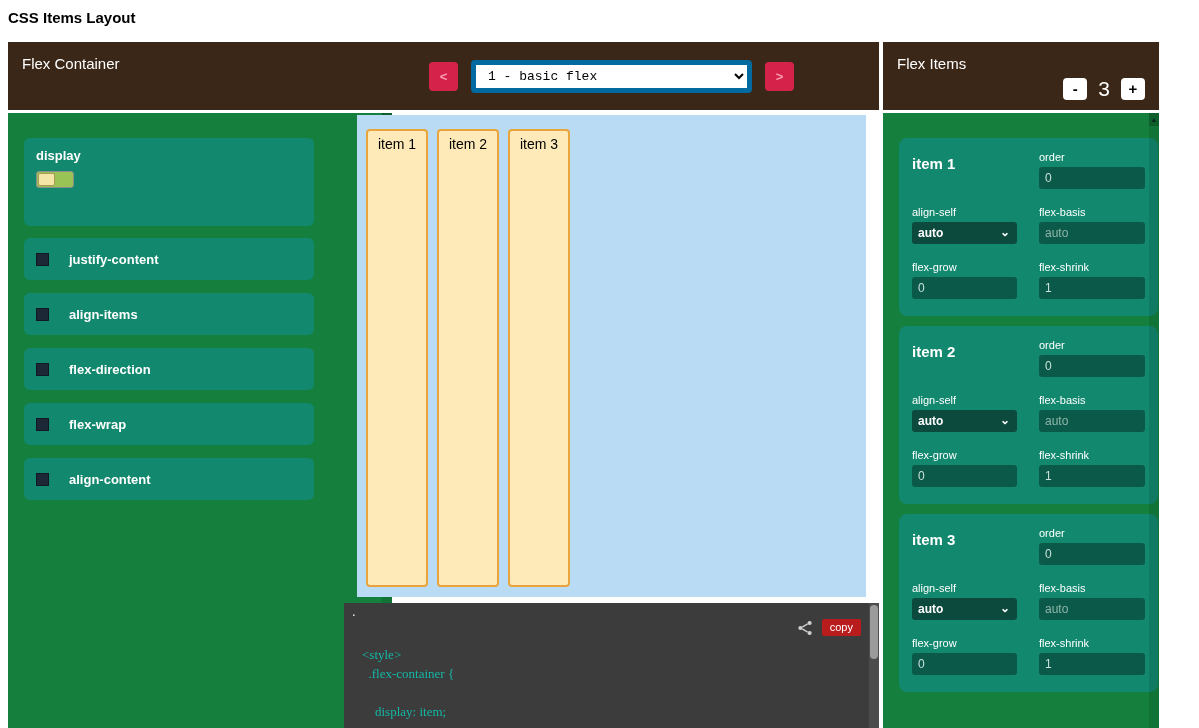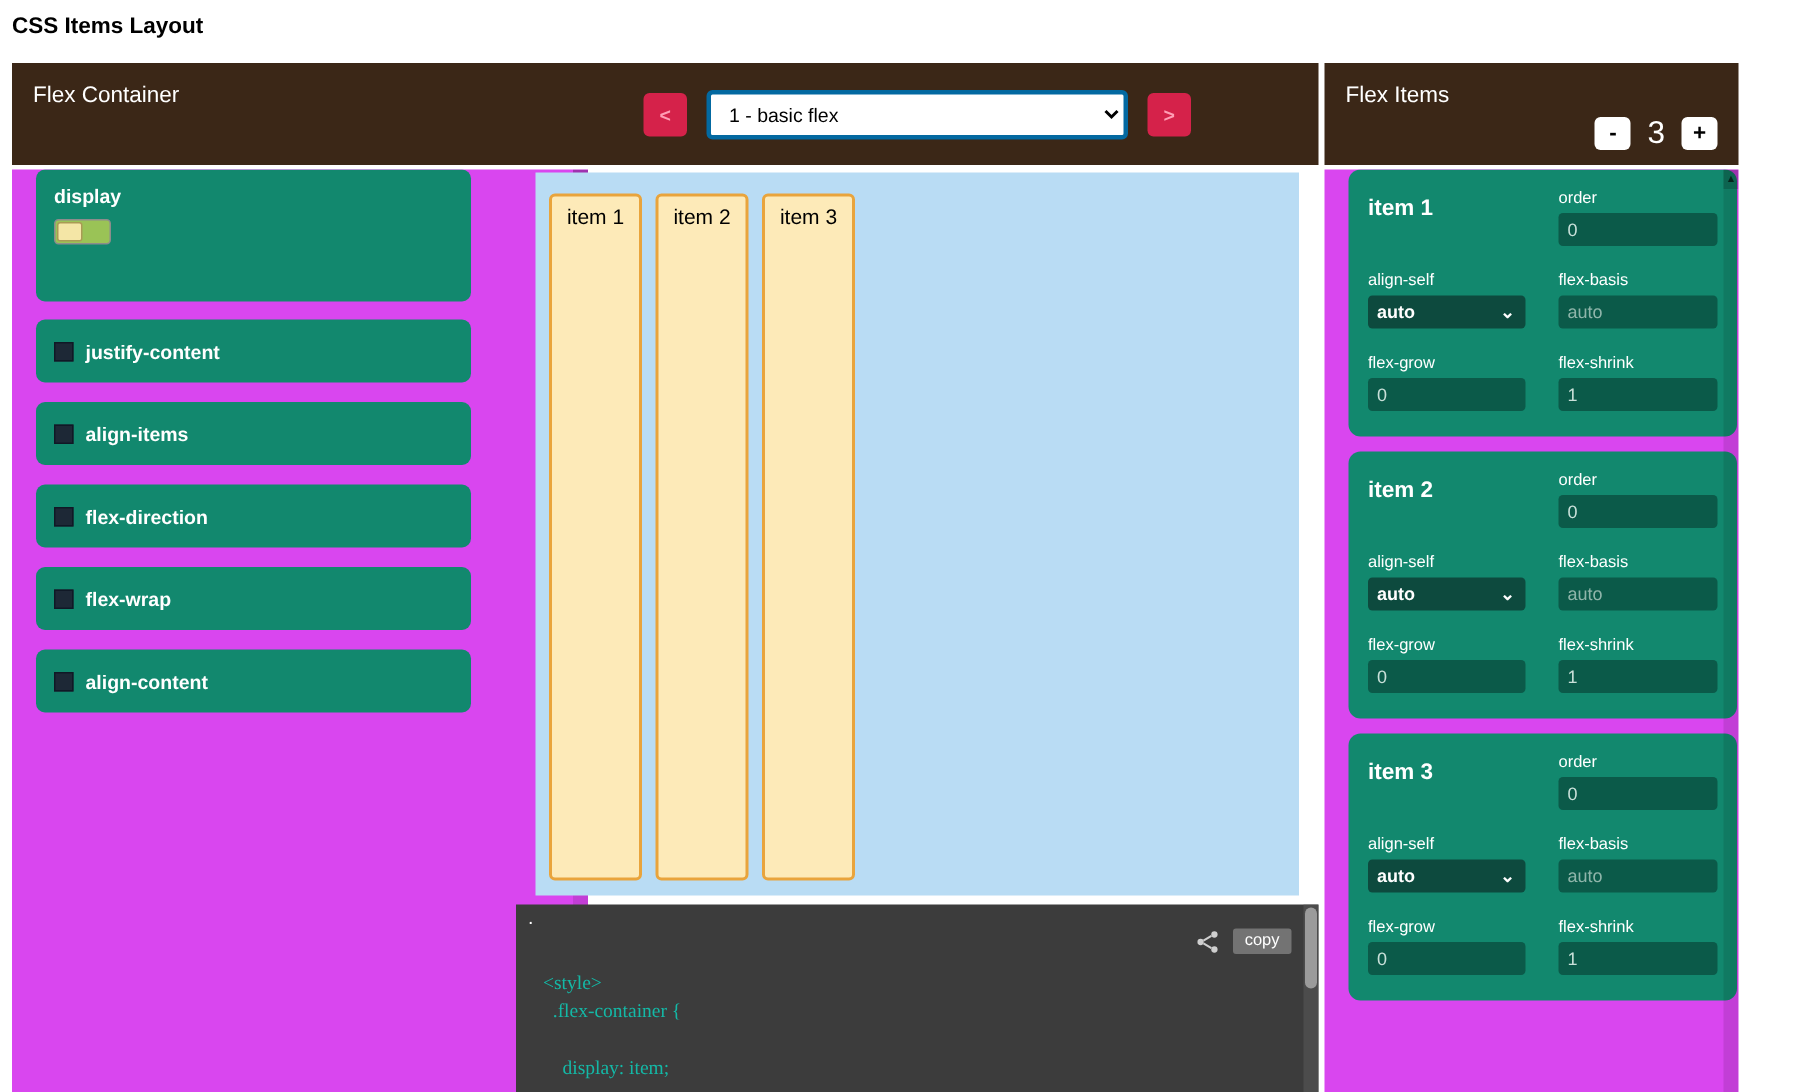--- a/index.html
+++ b/index.html
@@ -12,53 +12,53 @@
 
   
   .col { position:absolute; top:42px; height:686px; }
   .col-left  { left:8px;   width:384px; }
   .col-mid   { left:344px; width:535px; }
   .col-right { left:883px; width:276px; }
 
   .panel-header { height:68px; background:#3b2717; color:#fff; position:relative; }
   .panel-header .hdr-title { position:absolute; left:14px; top:13px; font-size:15px; }
 
-  .panel-body { margin-top:3px; background:#d946ef; height:615px; position:relative; overflow:hidden; }
+  .panel-body { margin-top:3px; background:#15803d; height:615px; position:relative; padding-top:25px; overflow:hidden; }
 
   
   .panel-scroll { position:absolute; top:0; right:0; width:10px; height:100%; background:rgba(0,0,0,0.10); }
   .scroll-arrow { height:13px; text-align:center; line-height:13px; font-size:7px; color:#05231b; background:rgba(0,0,0,0.18); }
 
   
   .section { width:290px; margin:0 0 12px 16px; background:#12886e; border-radius:6px; }
   .display-section { height:88px; padding:10px 12px; margin-bottom:12px; }
   .sec-label { font-size:13px; font-weight:bold; color:#fff; }
   .toggle { width:38px; height:17px; background:#9ac356; border:1px solid #8c8c8c; border-radius:3px; position:relative; margin-top:8px; }
   .knob { position:absolute; left:1px; top:1px; width:17px; height:13px; background:#f4e6a6; border:1px solid #a99b55; border-radius:2px; }
   .radio-row { display:flex; align-items:center; gap:6px; margin-top:11px; color:#fff; font-size:13px; font-weight:bold; }
   .radio-row input { width:13px; height:13px; accent-color:#1464d2; margin:0; }
-  .opt-row { height:42px; display:flex; align-items:center; gap:8px; padding:0 12px; margin-bottom:13px; cursor:pointer; }
+  .opt-row { height:42px; display:flex; align-items:center; gap:20px; padding:0 12px; margin-bottom:13px; cursor:pointer; }
   .cbx { appearance:none; -webkit-appearance:none; width:13px; height:13px; background:#1d2836; border:1px solid #101826; margin:0; }
   .opt-label { color:#fff; font-size:13px; font-weight:bold; }
 
   
   .mid-header { display:flex; align-items:center; justify-content:center; gap:13px; }
   .nav-btn { width:29px; height:29px; background:#d5224a; color:#ff9eb5; border:none; border-radius:4px; font-size:13px; font-weight:bold; cursor:pointer; }
-  .preset-select { width:281px; height:33px; border:3px solid #0369a1; border-radius:4px; background:#fff; color:#000; font-size:13px; padding:0 8px; font-family:Liberation Sans, sans-serif; }
+  .preset-select { width:281px; height:33px; border:5px solid #0369a1; border-radius:4px; background:#fff; color:#000; font-size:13px; padding:0 8px; font-family:Liberation Mono, monospace; }
 
   
   .flex-area { margin:5px 13px 0 13px; height:482px; background:#b9dcf4; display:flex; align-items:stretch; padding:14px 10px 10px 9px; gap:9px; }
   .flex-item { width:62px; background:#fdeab8; border:2px solid #e9a43c; border-radius:4px; color:#000; font-size:14px; text-align:center; padding-top:5px; }
 
   
   .code-panel { margin-top:6px; height:125px; background:#3c3c3c; position:relative; overflow:hidden; }
   .code-dot { position:absolute; left:8px; top:1px; color:#fff; font-size:13px; }
   .code-toolbar { position:absolute; top:16px; right:18px; display:flex; align-items:center; gap:9px; }
   .share { width:16px; height:16px; display:inline-block; }
-  .copy-btn { background:#737373; color:#fff; border:none; border-radius:2px; font-size:11px; padding:2px 8px 3px; cursor:pointer; font-family:"Liberation Sans", sans-serif; }
+  .copy-btn { background:#b91c1c; color:#fff; border:none; border-radius:2px; font-size:11px; padding:2px 8px 3px; cursor:pointer; font-family:"Liberation Sans", sans-serif; }
   .code-lines { position:absolute; left:18px; top:42px; font-family:Liberation Serif, serif; font-size:13px; color:#14b8a6; }
   .code-line { height:19px; line-height:19px; white-space:pre; }
   .code-scroll { position:absolute; right:0; top:0; width:10px; height:100%; background:#4c4c4c; }
   .code-thumb { position:absolute; top:2px; left:1px; width:8px; height:54px; background:#9b9b9b; border-radius:4px; }
 
   
   .items-controls { position:absolute; right:14px; bottom:9px; display:flex; align-items:center; gap:11px; }
   .count-btn { width:24px; height:22px; background:#fff; color:#000; border:none; border-radius:4px; font-size:15px; font-weight:bold; line-height:20px; cursor:pointer; }
   .count-value { font-size:21px; color:#fff; }
 

